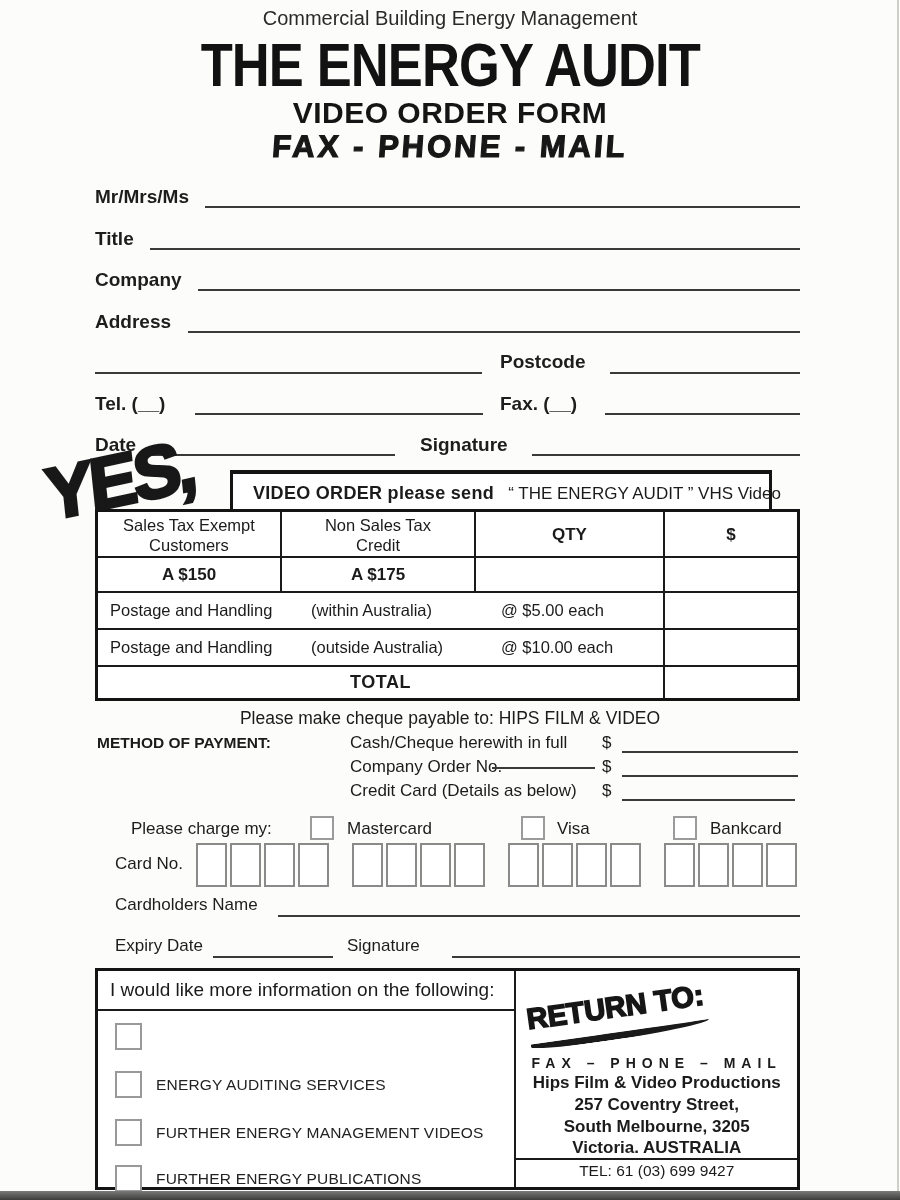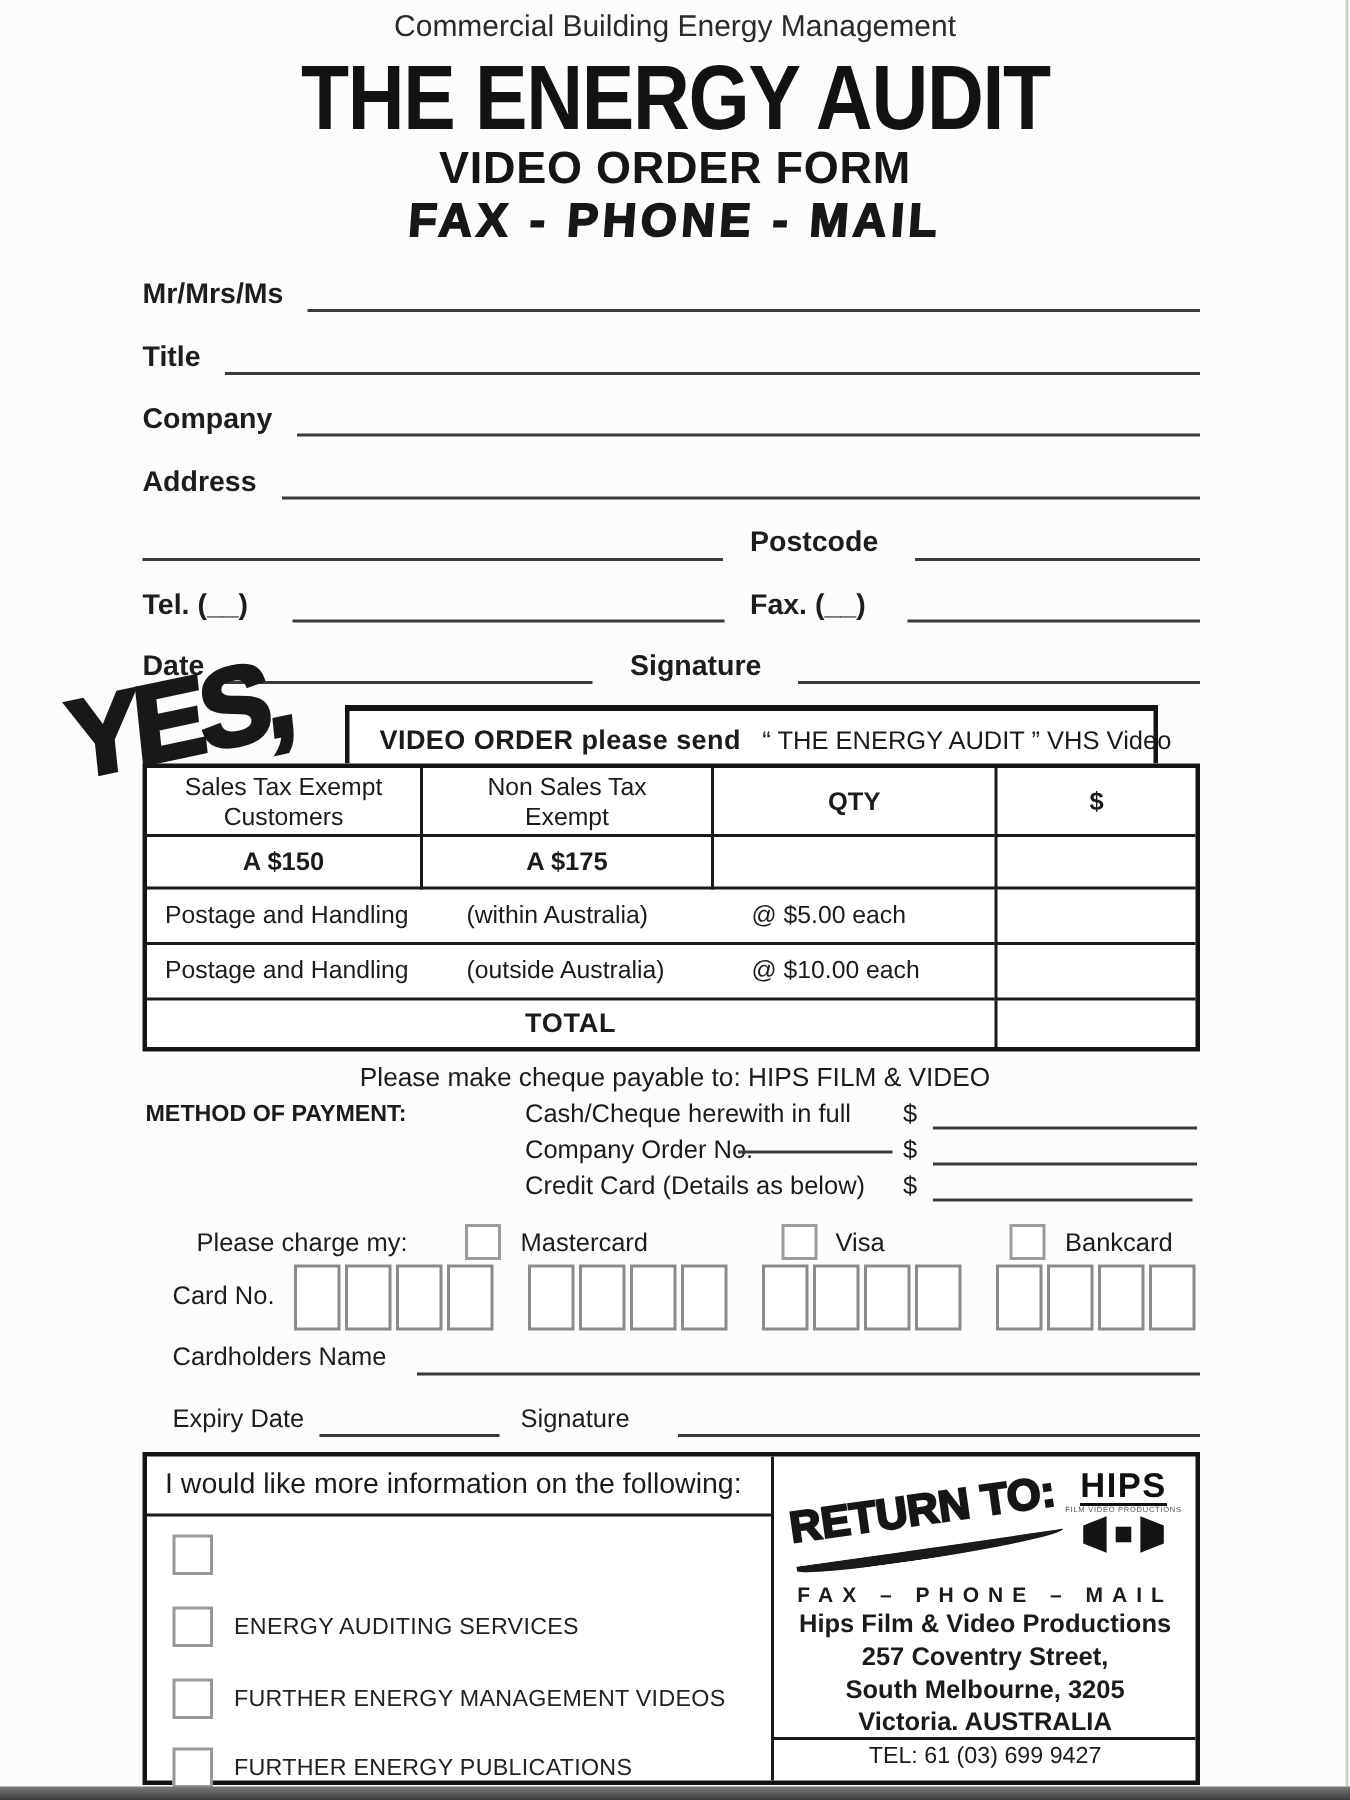--- a/index.html
+++ b/index.html
@@ -137,21 +137,21 @@
   <div class="ot-banner">
     <b>VIDEO ORDER  please send</b>
     <span>&nbsp;</span>
     <span>“ THE ENERGY AUDIT ”  VHS Video</span>
   </div>
 
   <div class="ot-table">
     <div class="ot-cell ot-ch bb br">Sales Tax Exempt
 Customers</div>
     <div class="ot-cell ot-ch bb br">Non Sales Tax
-Exempt</div>
+Credit</div>
     <div class="ot-cell ot-ch bold1 bb">QTY</div>
     <div class="ot-cell ot-ch bold1 bb bl">$</div>
 
     <div class="ot-cell ot-price bb br">A $150</div>
     <div class="ot-cell ot-price bb br">A $175</div>
     <div class="ot-cell bb"></div>
     <div class="ot-cell bb bl"></div>
 
     <div class="ot-span bb">
       <span class="c1">Postage and Handling</span>
@@ -245,29 +245,20 @@
       </div>
       <div class="info-item" style="top:148px;">
         <div class="icb"></div>
         <span class="ilabel">FURTHER ENERGY MANAGEMENT VIDEOS</span>
       </div>
     </div>
 
     <div class="return-pane">
       <div class="return-head">RETURN TO:</div>
       <div class="return-swoosh"></div>
-      <div class="hips-logo">
-        <span class="hips-word">HIPS</span>
-        <div class="hips-sub">FILM VIDEO PRODUCTIONS</div>
-        <svg width="62" height="26" viewBox="0 0 66 30">
-          <polygon points="2,8 20,1 20,29 2,22" fill="#141414"></polygon>
-          <rect x="27" y="9" width="12" height="12" fill="#141414"></rect>
-          <polygon points="46,1 64,8 64,22 46,29" fill="#141414"></polygon>
-        </svg>
-      </div>
       <div class="return-tagline">FAX – PHONE – MAIL</div>
       <div class="return-line" style="top:102px;">Hips Film &amp; Video Productions</div>
       <div class="return-line" style="top:124px;">257 Coventry Street,</div>
       <div class="return-line" style="top:146px;">South Melbourne, 3205</div>
       <div class="return-line" style="top:167px;">Victoria. AUSTRALIA</div>
       <div class="return-sep"></div>
       <div class="return-tel" style="top:191px;">TEL: 61 (03) 699 9427</div>
       <div class="return-tel" style="top:210px;margin-top:11px;">FAX: 61 (03) 699 9392</div>
     </div>
   </div>

